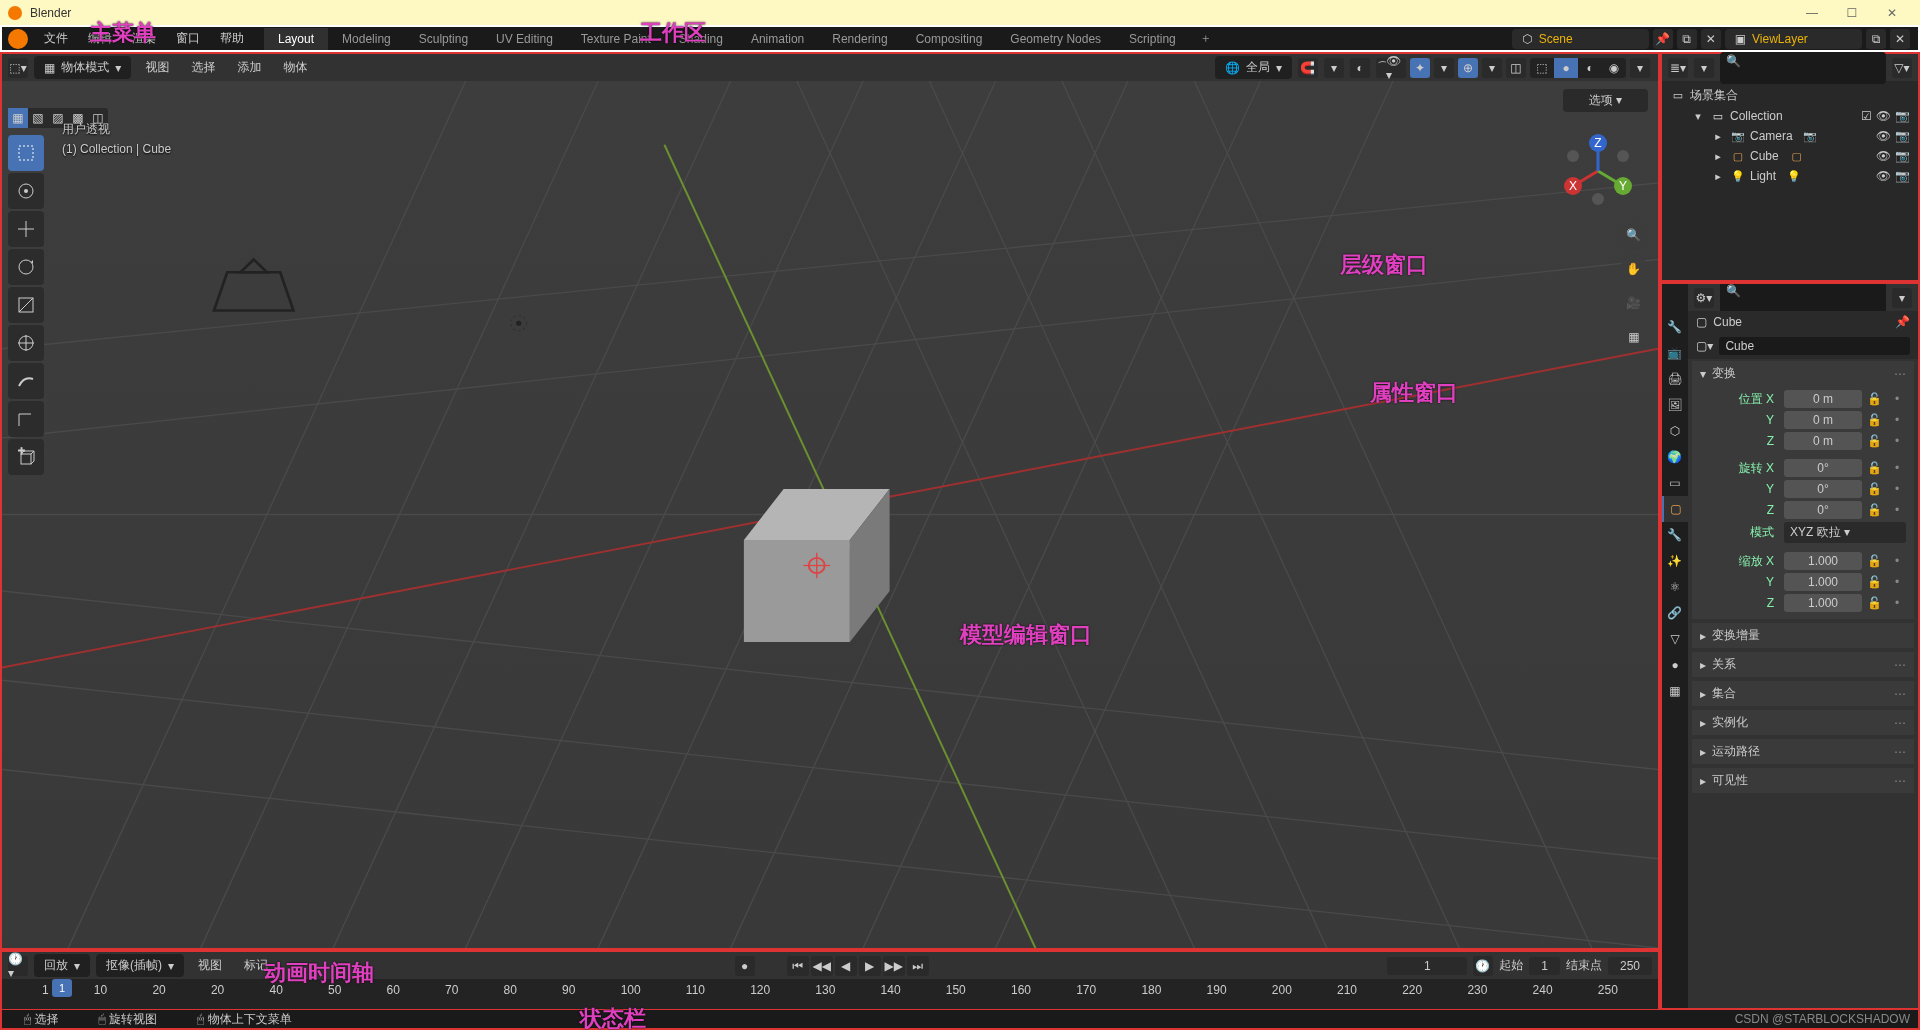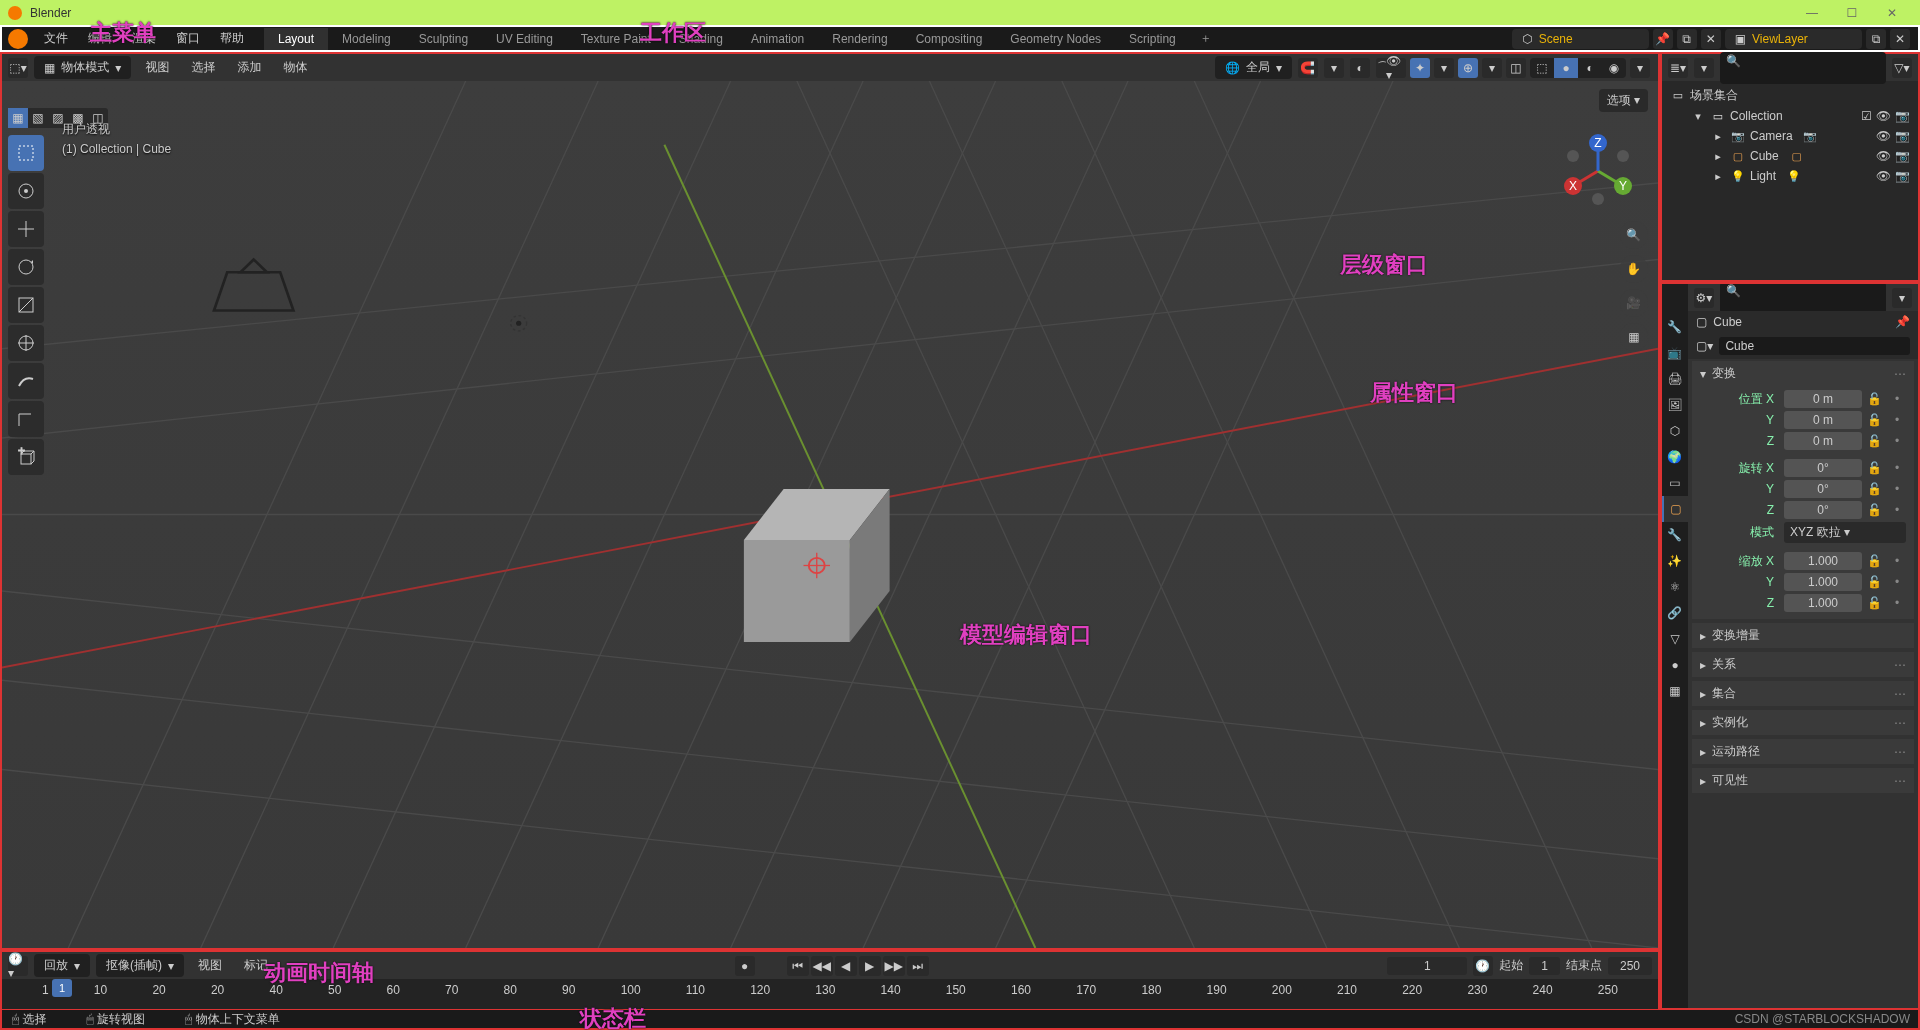--- a/index.html
+++ b/index.html
@@ -1,17 +1,17 @@
 <!DOCTYPE html>
 <html><head>
 <meta charset="utf-8">
 <style>
 *{margin:0;padding:0;box-sizing:border-box;font-family:sans-serif;font-size:12px;color:#ccc;user-select:none}
 body{background:#393939;width:1920px;height:1030px;overflow:hidden;position:relative}
-.title-bar{height:25px;background:#bef264;display:flex;align-items:center;padding:0 8px;color:#333}
+.title-bar{height:25px;background:#fef9c3;display:flex;align-items:center;padding:0 8px;color:#333}
 .title-bar .logo{width:14px;height:14px;background:#f57900;border-radius:50%;margin-right:8px}
 .title-bar .title{color:#333;flex:1}
 .title-bar .win-btn{width:40px;text-align:center;color:#666}
 .top-bar{height:27px;background:#1a1a1a;display:flex;align-items:center;border:2px solid #ffffff}
 .blender-icon{width:20px;height:20px;background:#f57900;border-radius:50%;margin:0 6px}
 .menu-item{padding:4px 10px;cursor:pointer}
 .ws-tab{padding:4px 14px;cursor:pointer;color:#999}
 .ws-tab.active{background:#303030;color:#fff}
 .ws-add{padding:4px 10px;color:#999}
 .top-right{margin-left:auto;display:flex;align-items:center;gap:4px;padding-right:8px}
@@ -28,21 +28,21 @@
 .grid-svg{position:absolute;top:0;left:0;width:100%;height:100%}
 .toolbar-left{position:absolute;left:6px;top:54px;display:flex;flex-direction:column;gap:2px}
 .tool-btn{width:36px;height:36px;background:#2c2c2c;border-radius:4px;display:flex;align-items:center;justify-content:center;cursor:pointer}
 .tool-btn.active{background:#4772b3}
 .tool-shelf{position:absolute;left:6px;top:27px;display:flex;gap:1px}
 .vp-overlay-text{position:absolute;left:60px;top:40px;color:#ddd;text-shadow:0 1px 2px #000}
 .vp-overlay-text div{margin-bottom:4px}
 .vp-side-icons{position:absolute;right:10px;top:140px;display:flex;flex-direction:column;gap:6px}
 .vp-side-icons .sicon{width:28px;height:28px;background:rgba(60,60,60,.8);border-radius:14px;display:flex;align-items:center;justify-content:center}
 .gizmo{position:absolute;right:20px;top:50px;width:80px;height:80px}
-.vp-options{position:absolute;right:10px;top:8px;background:#2a2a2a;padding:3px 8px;border-radius:4px}
+.vp-options{position:absolute;right:10px;top:8px;background:#2a2a2a;padding:3px 26px;border-radius:4px}
 .vp-header-right{position:absolute;right:8px;top:0;height:27px;display:flex;align-items:center;gap:4px}
 .shading-btns{display:flex;background:#222;border-radius:4px}
 .shading-btns .sb{width:24px;height:20px;display:flex;align-items:center;justify-content:center}
 .shading-btns .sb.active{background:#4772b3}
 .timeline-wrap{height:60px;border:2px solid #d33;background:#323232}
 .tl-header{height:27px;display:flex;align-items:center;padding:0 6px;gap:6px;background:#323232}
 .tl-controls{display:flex;gap:2px}
 .tl-btn{width:22px;height:20px;background:#2a2a2a;display:flex;align-items:center;justify-content:center;border-radius:3px}
 .tl-num{background:#2a2a2a;padding:2px 12px;border-radius:3px;text-align:center}
 .tl-track{height:30px;background:#232323;position:relative}
@@ -64,21 +64,21 @@
 .prop-body{flex:1;display:flex;flex-direction:column;overflow:auto}
 .prop-hdr{height:27px;display:flex;align-items:center;padding:0 6px;gap:6px;background:#323232}
 .prop-crumb{padding:4px 8px;display:flex;align-items:center;gap:6px;background:#2a2a2a}
 .prop-panel{margin:2px 4px;background:#3a3a3a}
 .panel-hdr{padding:4px 8px;background:#3a3a3a;display:flex;align-items:center;gap:6px}
 .panel-body{padding:4px 8px}
 .prop-row{display:flex;align-items:center;margin-bottom:3px;gap:4px}
 .prop-label{width:80px;text-align:right;padding-right:6px;color:#86efac}
 .prop-val{flex:1;background:#545454;padding:2px 6px;text-align:center;border-radius:3px}
 .prop-lock{width:18px;text-align:center;color:#888}
-.statusbar{height:20px;background:#1a1a1a;border:2px solid #d33;border-top:none;display:flex;align-items:center;padding:0 10px;gap:40px;color:#888}
+.statusbar{height:20px;background:#1a1a1a;border:2px solid #d33;border-top:none;display:flex;align-items:center;padding:0 22px;gap:40px;color:#888}
 .annotation{position:absolute;color:#e040c0;font-size:22px;font-weight:bold;pointer-events:none;text-shadow:0 0 2px #000}
 .sel-modes{background:#2a2a2a;display:flex;border-radius:3px}
 .sel-modes .sm{width:20px;height:20px;display:flex;align-items:center;justify-content:center}
 .sel-modes .sm.active{background:#4772b3}
 .watermark{position:absolute;right:10px;bottom:4px;color:#888;font-size:12px}
 </style>
 </head>
 <body>
 
 <div class="title-bar">

